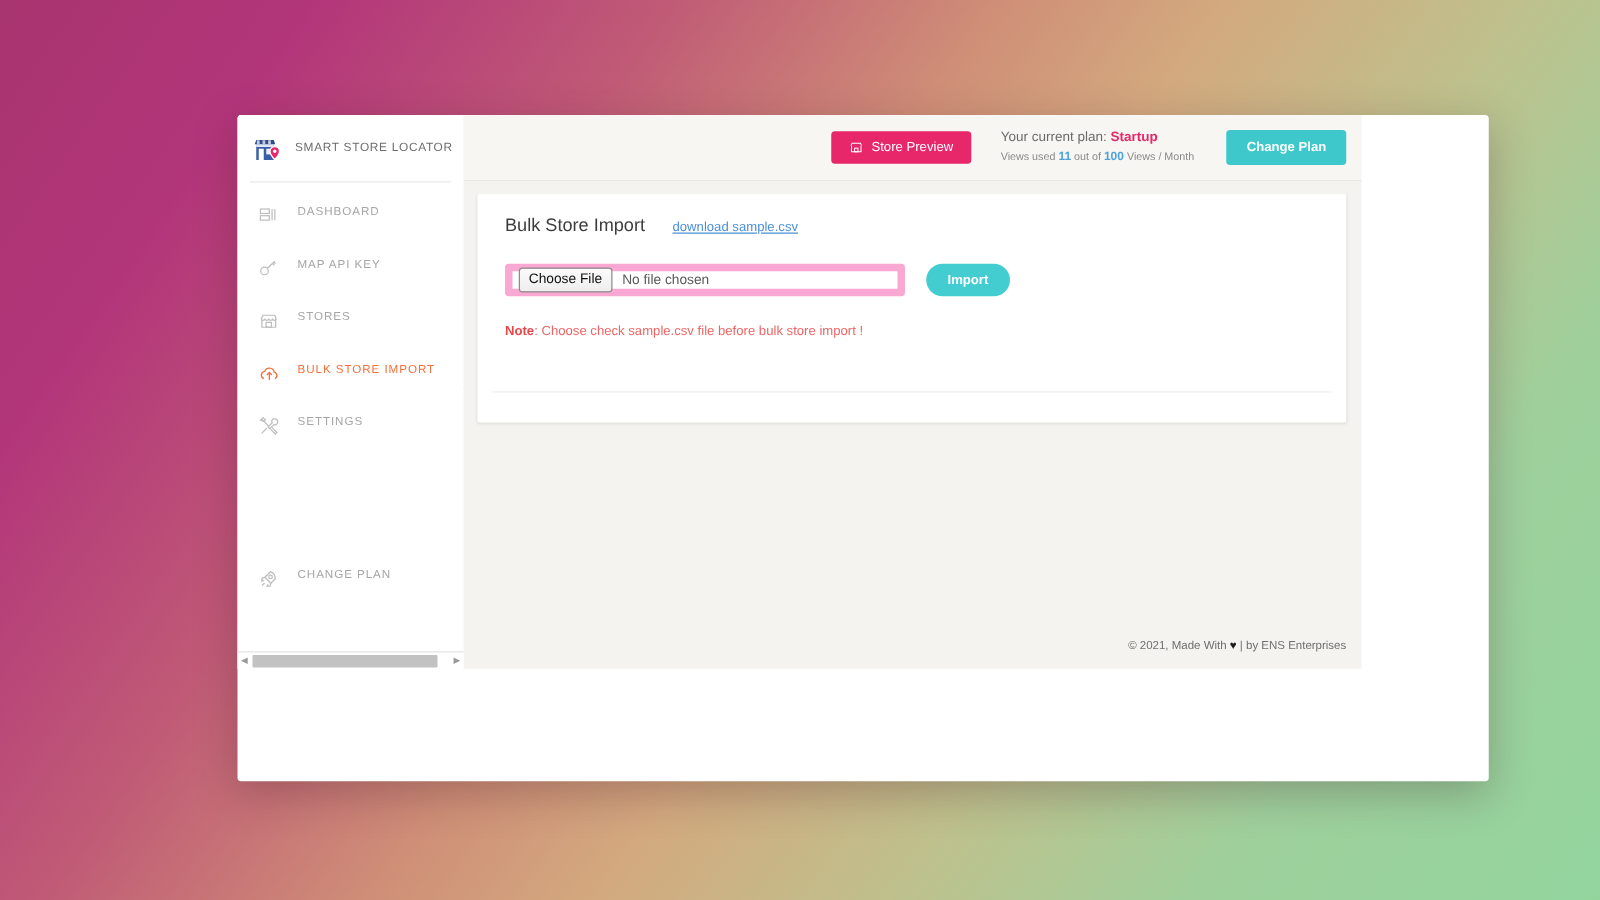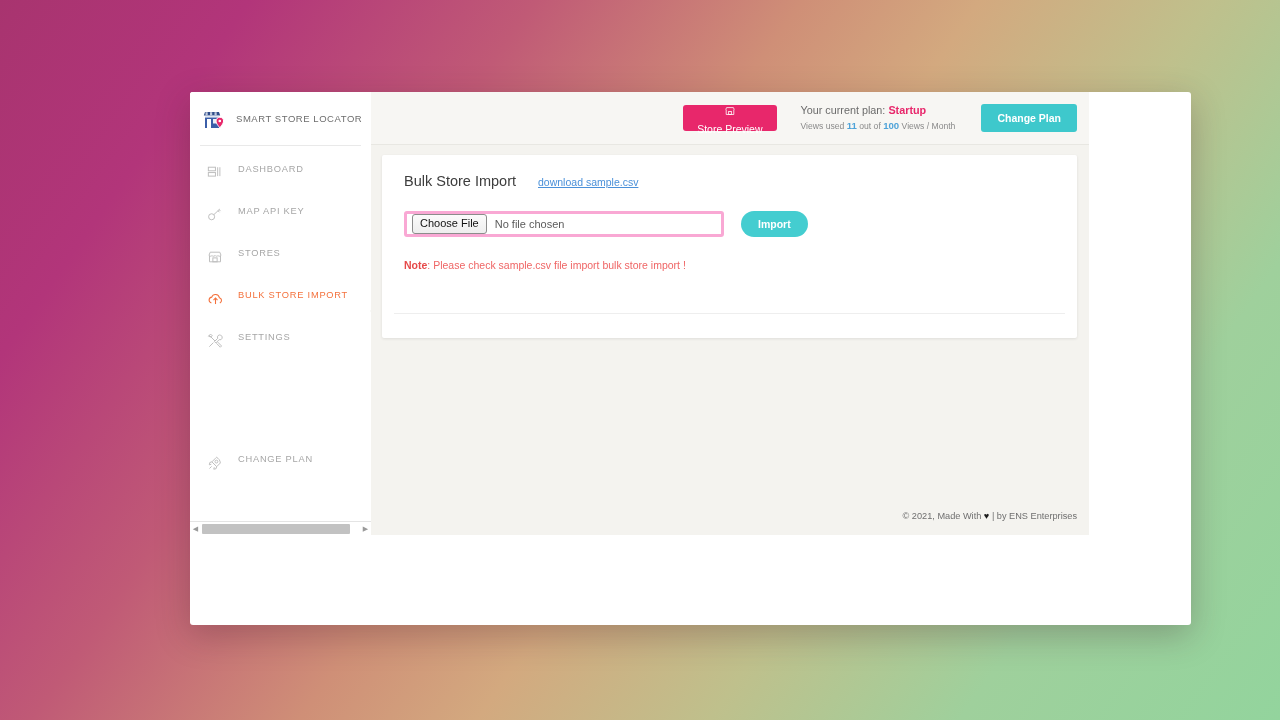--- a/index.html
+++ b/index.html
@@ -191,21 +191,20 @@
     border-radius: 3px;
     height: 26px;
     padding: 0 14px;
     font-size: 10.5px;
     font-family: "Liberation Sans", sans-serif;
     display: flex;
     align-items: center;
     gap: 6px;
     cursor: pointer;
     white-space: nowrap;
-    flex-direction: column;
   }
 
   .plan-block {
     margin-left: 24px;
     margin-right: 26px;
     text-align: left;
     line-height: 1.45;
   }
   .plan-line1 {
     font-size: 10.8px;
@@ -266,21 +265,21 @@
   .form-row {
     margin-top: 22px;
     display: flex;
     align-items: center;
     gap: 17px;
   }
 
   .file-input {
     width: 320px;
     height: 26px;
-    border: 3px solid #f9a8d4;
+    border: 6px solid #f9a8d4;
     border-radius: 3px;
     background: #fff;
     display: flex;
     align-items: center;
     padding-left: 5px;
     cursor: pointer;
   }
   .choose-btn {
     border: 1px solid #8c8c8c;
     border-radius: 3px;
@@ -497,21 +496,21 @@
 
           <div class="form-row">
             <div class="file-input">
               <span class="choose-btn">Choose File</span>
               <span class="file-name">No file chosen</span>
             </div>
             <button class="import-btn">Import</button>
           </div>
 
           <div class="note">
-            <b>Note</b><span>: Please check sample.csv file import bulk store import !</span>
+            <b>Note</b><span>: Choose check sample.csv file before bulk store import !</span>
           </div>
 
           <div class="card-rule"></div>
         </div>
 
         <div class="footer">
           <span>© 2021, Made With </span><span class="heart">♥</span><span> | by ENS Enterprises</span>
         </div>
 
       </div>

